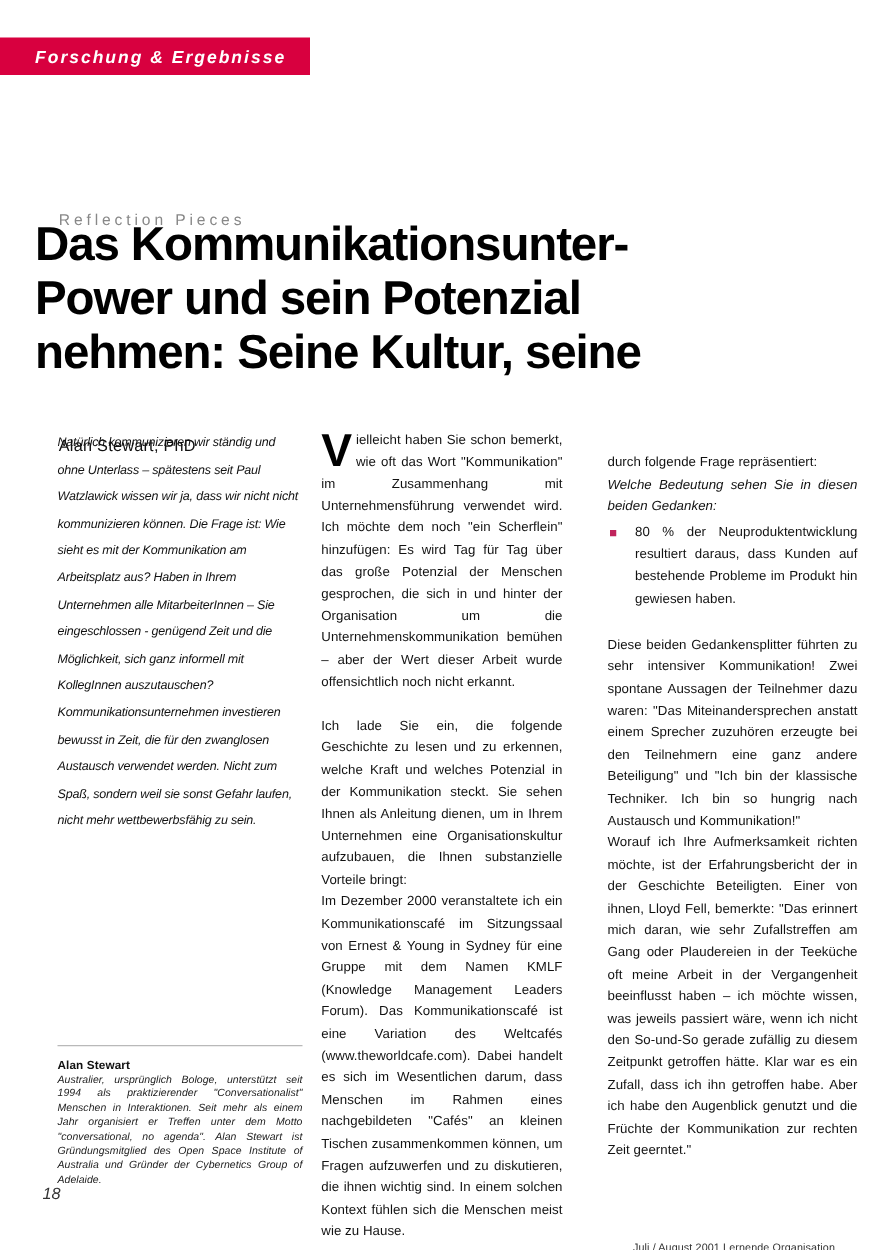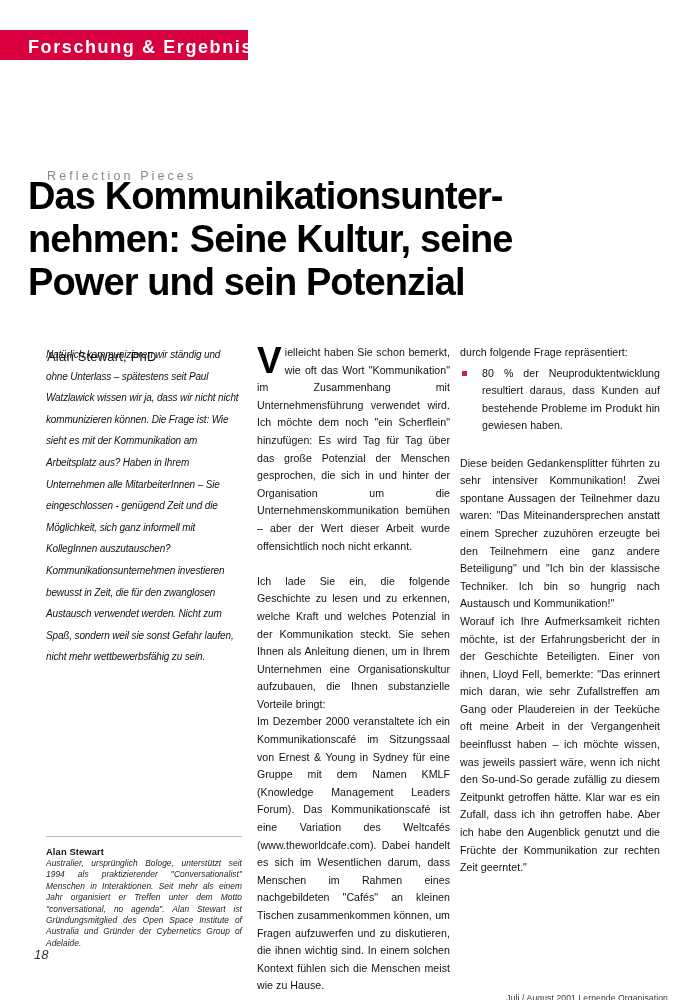--- a/index.html
+++ b/index.html
@@ -31,24 +31,25 @@
     top: 30px;
     width: 248px;
     height: 30px;
     background: #d8003f;
   }
   .banner-label {
     position: absolute;
     left: 28px;
     top: 7px;
     color: #ffffff;
-    font-size: 18px;
+    font-size: 14px;
     font-weight: 600;
     letter-spacing: 1.6px;
     white-space: nowrap;
+    font-style: italic;
   }
 
   
   .kicker {
     position: absolute;
     left: 47px;
     top: 121px;
     font-size: 12.5px;
     color: #888888;
     letter-spacing: 3.1px;
@@ -83,21 +84,21 @@
     margin-top: 37px;
   }
 
   
   .col {
     position: absolute;
     top: 344px;
   }
   .col1 { left: 46px;  width: 196px; }
   .col2 { left: 257px; width: 193px; }
-  .col3 { left: 460px; width: 200px; }
+  .col3 { left: 486px; width: 200px; margin-top: 18px; }
 
   
   .lead {
     font-size: 10px;
     line-height: 21.6px;
     font-style: italic;
     font-weight: 400;
     color: #111111;
     letter-spacing: -0.15px;
   }
@@ -205,22 +206,22 @@
 <div class="page">
 
   <div class="banner">
     <span class="banner-label">Forschung &amp; Ergebnisse</span>
   </div>
 
   <div class="kicker">Reflection Pieces</div>
 
   <h1 class="headline">
     <span class="hl-line">Das Kommunikationsunter-</span>
+    <span class="hl-line">Power und sein Potenzial</span>
     <span class="hl-line">nehmen: Seine Kultur, seine</span>
-    <span class="hl-line">Power und sein Potenzial</span>
   </h1>
 
   <div class="byline">Alan Stewart, PhD</div>
 
   <div class="col col1">
     <div class="lead">Natürlich kommunizieren wir ständig und ohne Unterlass – spätestens seit Paul Watzlawick wissen wir ja, dass wir nicht nicht kommunizieren können. Die Frage ist: Wie sieht es mit der Kommunikation am Arbeitsplatz aus? Haben in Ihrem Unternehmen alle MitarbeiterInnen – Sie eingeschlossen - genügend Zeit und die Möglichkeit, sich ganz informell mit KollegInnen auszutauschen? Kommunikationsunternehmen investieren bewusst in Zeit, die für den zwanglosen Austausch verwendet werden. Nicht zum Spaß, sondern weil sie sonst Gefahr laufen, nicht mehr wettbewerbsfähig zu sein.</div>
   </div>
 
   <div class="bio">
     <div class="bio-rule"></div>
@@ -235,20 +236,21 @@
       <p>Ich lade Sie ein, die folgende Geschichte zu lesen und zu erkennen, welche Kraft und welches Potenzial in der Kommunikation steckt. Sie sehen Ihnen als Anleitung dienen, um in Ihrem Unternehmen eine Organisationskultur aufzubauen, die Ihnen substanzielle Vorteile bringt:</p>
       <p>Im Dezember 2000 veranstaltete ich ein Kommunikationscafé im Sitzungssaal von Ernest &amp; Young in Sydney für eine Gruppe mit dem Namen KMLF (Knowledge Management Leaders Forum). Das Kommunikationscafé ist eine Variation des Weltcafés (www.theworldcafe.com). Dabei handelt es sich im Wesentlichen darum, dass Menschen im Rahmen eines nachgebildeten "Cafés" an kleinen Tischen zusammenkommen können, um Fragen aufzuwerfen und zu diskutieren, die ihnen wichtig sind. In einem solchen Kontext fühlen sich die Menschen meist wie zu Hause.</p>
       <div class="gap"></div>
 
     </div>
   </div>
 
   <div class="col col3">
     <div class="body-text">
       <p>durch folgende Frage repräsentiert:</p>
+      <p class="ital">Welche Bedeutung sehen Sie in diesen beiden Gedanken:</p>
       <ul class="bullets">
         <li><span class="bullet-sq"></span><span>80 % der Neuproduktentwicklung resultiert daraus, dass Kunden auf bestehende Probleme im Produkt hin gewiesen haben.</span></li>
       </ul>
       <div class="gap"></div>
       <p>Diese beiden Gedankensplitter führten zu sehr intensiver Kommunikation! Zwei spontane Aussagen der Teilnehmer dazu waren: "Das Miteinandersprechen anstatt einem Sprecher zuzuhören erzeugte bei den Teilnehmern eine ganz andere Beteiligung" und "Ich bin der klassische Techniker. Ich bin so hungrig nach Austausch und Kommunikation!"</p>
       <p>Worauf ich Ihre Aufmerksamkeit richten möchte, ist der Erfahrungsbericht der in der Geschichte Beteiligten. Einer von ihnen, Lloyd Fell, bemerkte: "Das erinnert mich daran, wie sehr Zufallstreffen am Gang oder Plaudereien in der Teeküche oft meine Arbeit in der Vergangenheit beeinflusst haben – ich möchte wissen, was jeweils passiert wäre, wenn ich nicht den So-und-So gerade zufällig zu diesem Zeitpunkt getroffen hätte. Klar war es ein Zufall, dass ich ihn getroffen habe. Aber ich habe den Augenblick genutzt und die Früchte der Kommunikation zur rechten Zeit geerntet."</p>
     </div>
   </div>
 
   <div class="footer-page">18</div>

